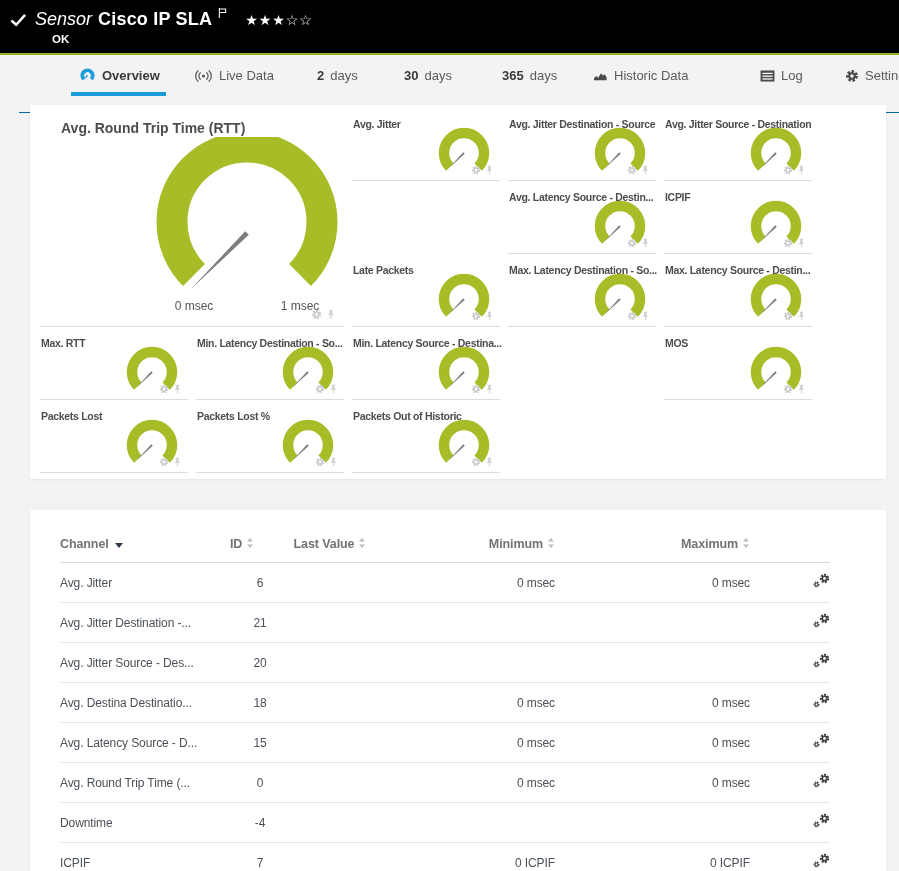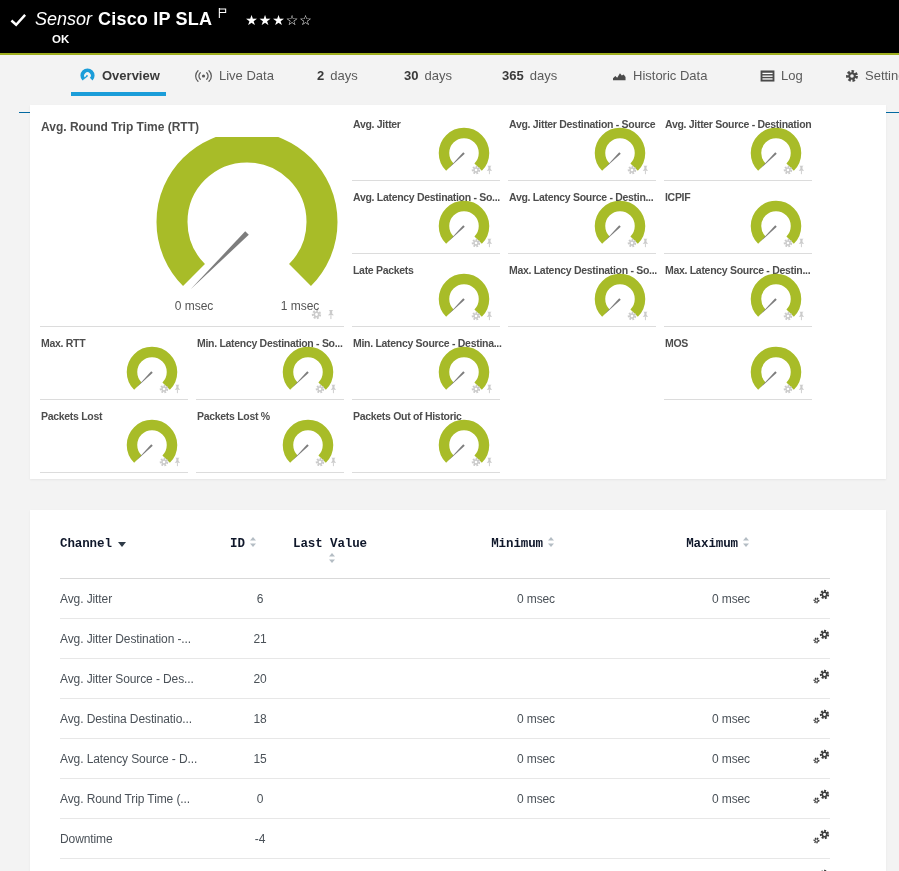--- a/index.html
+++ b/index.html
@@ -45,33 +45,33 @@
   }
   .tile{position:relative;border-bottom:1px solid #dcdcdc;box-sizing:border-box;}
   .tile-title{
     font-size:10.5px;font-weight:bold;color:#4d4d4d;letter-spacing:-.3px;
     white-space:nowrap;overflow:visible;padding:3px 0 0 1px;
   }
   .mini-gauge{position:absolute;left:84px;top:12px;}
   .tile-icons{position:absolute;right:6px;bottom:5px;display:flex;gap:3px;color:#cbcbcb;}
   .tile-icons svg{cursor:pointer;}
   .main-tile{grid-column:1 / span 2;grid-row:1 / span 3;}
-  .main-tile .tile-title{font-size:12px;letter-spacing:0;padding:5px 0 0 1px;}
+  .main-tile .tile-title{font-size:14px;letter-spacing:0;padding:5px 0 0 1px;margin-left:20px;}
   .main-gauge{position:absolute;left:112px;top:22px;}
   .scale-label{position:absolute;top:184px;width:60px;text-align:center;font-size:12px;color:#555;}
   .scale-min{left:124px;} .scale-max{left:230px;}
   .main-tile .tile-icons{right:8px;bottom:6px;}
   
   table.channels{
     border-collapse:collapse;table-layout:fixed;width:770px;margin:26px 0 0 30px;
     font-size:12px;color:#4a5158;letter-spacing:-.1px;
   }
   table.channels th{
-    font-size:12.5px;font-weight:bold;color:#0f172a;vertical-align:top;
-    padding:0 0 10px 0;border-bottom:1px solid #d9d9d9;line-height:16px;font-family:Liberation Mono, monospace;
+    font-size:12.5px;font-weight:bold;color:#737373;vertical-align:top;
+    padding:0 0 10px 0;border-bottom:1px solid #d9d9d9;line-height:16px;
   }
   th.c-channel{text-align:left;} th.c-id{text-align:left;}
   th.c-last{text-align:center;} th.c-min,th.c-max{text-align:right;}
   table.channels td{padding:10px 0;border-bottom:1px solid #e7e7e7;}
   td.c-channel{text-align:left;white-space:nowrap;overflow:hidden;}
   td.c-id{text-align:center;}
   td.c-last{text-align:center;}
   td.c-min,td.c-max{text-align:right;}
   td.c-act{text-align:right;padding-right:10px;}
   .sort{color:#b4bdc4;margin-left:4px;vertical-align:-1px;}
@@ -140,21 +140,21 @@
     <span>days</span>
   </div>
   <div class="tab" style="left:385px">
     <span class="num">30</span>
     <span>days</span>
   </div>
   <div class="tab" style="left:483px">
     <span class="num">365</span>
     <span>days</span>
   </div>
-  <div class="tab" style="left:593px">
+  <div class="tab" style="left:574px">
     <svg width="15" height="13" viewBox="0 0 16 14">
       <path d="M1,12 L1,10 3.5,7.5 5.5,9.5 8.5,4.5 10.5,7 12.5,6 14.5,8.5 14.5,12 Z" fill="#4a4a4a"></path>
     </svg>
     <span>Historic Data</span>
   </div>
   <div class="tab" style="left:741px">
     <svg width="15" height="12" viewBox="0 0 16 13">
       <rect x="0.5" y="0.5" width="15" height="12" fill="#4a4a4a"></rect>
       <rect x="2.5" y="3" width="11" height="1.4" fill="#fff"></rect>
       <rect x="2.5" y="6" width="11" height="1.4" fill="#fff"></rect>
@@ -228,34 +228,20 @@
     <div class="tile-icons">
       <svg width="10" height="10" viewBox="0 0 12 12">
             <use href="#sym-gear"></use>
           </svg>
       <svg width="10" height="10" viewBox="0 0 12 12">
             <use href="#sym-pin"></use>
           </svg>
     </div>
   </div>
 
-  <div class="tile" style="grid-area: 2 / 3;">
-    <div class="tile-title">Avg. Latency Destination - So...</div>
-    <svg class="mini-gauge" width="56" height="48" viewBox="0 0 56 48">
-          <use href="#sym-mini-gauge"></use>
-        </svg>
-    <div class="tile-icons">
-      <svg width="10" height="10" viewBox="0 0 12 12">
-            <use href="#sym-gear"></use>
-          </svg>
-      <svg width="10" height="10" viewBox="0 0 12 12">
-            <use href="#sym-pin"></use>
-          </svg>
-    </div>
-  </div>
 
   <div class="tile" style="grid-area: 2 / 4;">
     <div class="tile-title">Avg. Latency Source - Destin...</div>
     <svg class="mini-gauge" width="56" height="48" viewBox="0 0 56 48">
           <use href="#sym-mini-gauge"></use>
         </svg>
     <div class="tile-icons">
       <svg width="10" height="10" viewBox="0 0 12 12">
             <use href="#sym-gear"></use>
           </svg>

